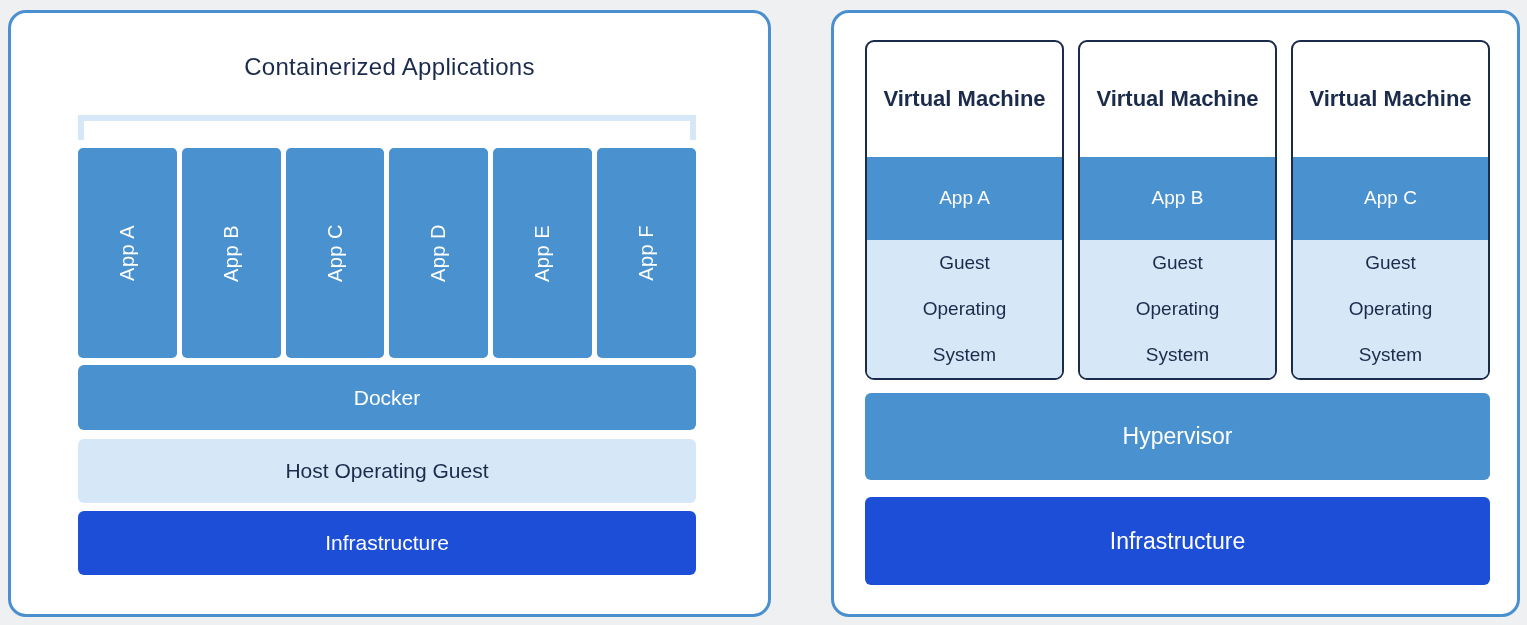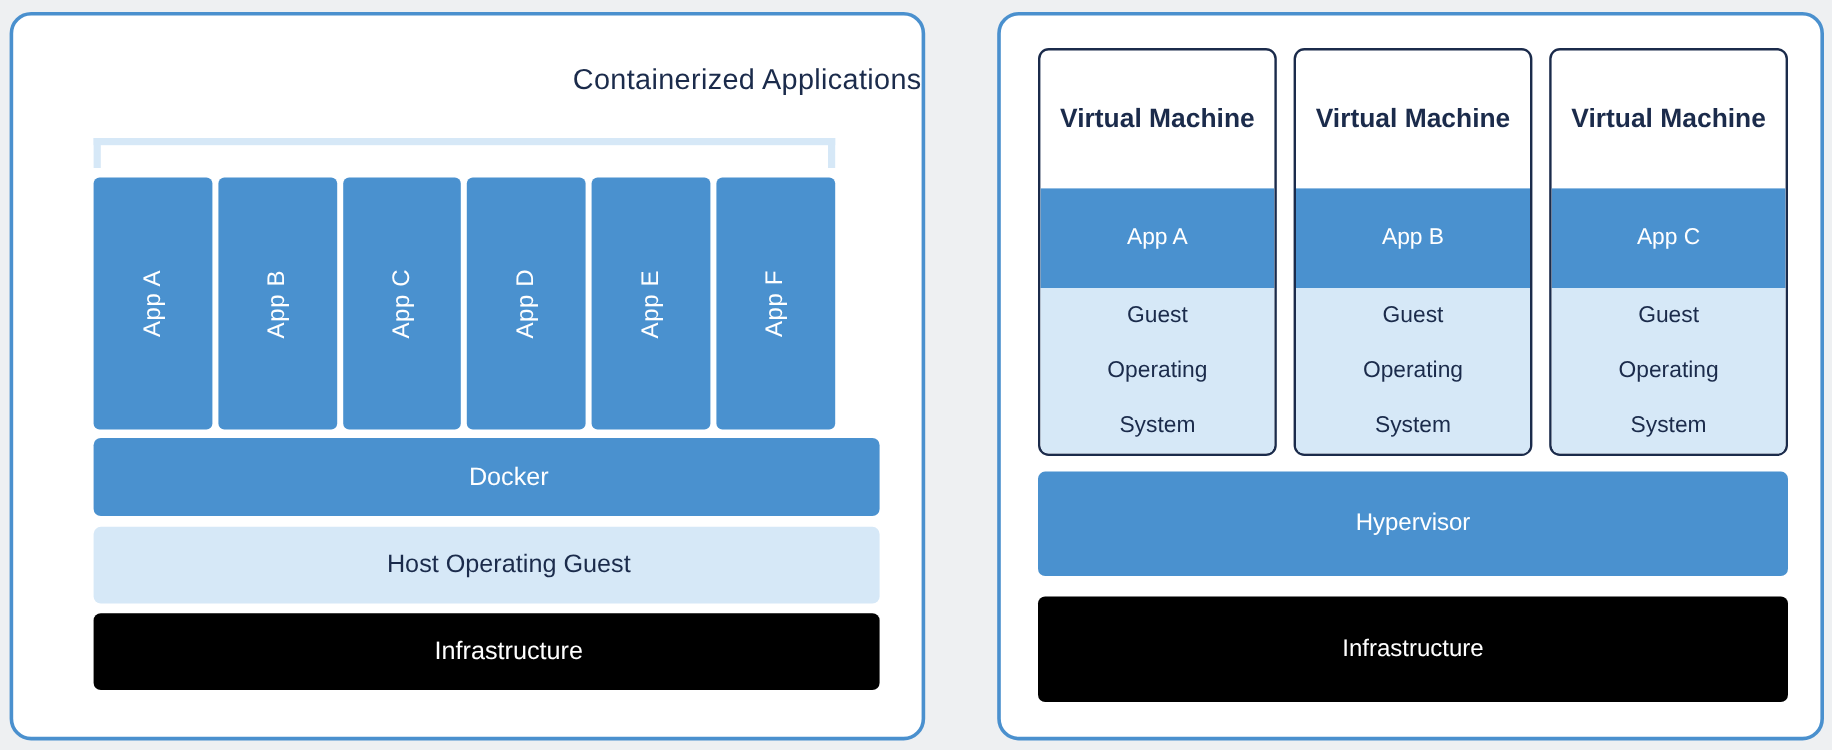--- a/index.html
+++ b/index.html
@@ -16,21 +16,21 @@
     border:3px solid #4A90CE;
     border-radius:18px;
     box-sizing:border-box;
   }
   #panel-left  { left:8px;   top:10px; width:763px; height:607px; }
   #panel-right { left:831px; top:10px; width:689px; height:607px; }
 
   
   .left-title {
     position:absolute; left:0; top:40px; width:100%;
-    text-align:right;
+    text-align:center;
     font-size:24px; font-weight:500; color:#1B2B4B;
     letter-spacing:0.3px;
   }
   .bracket {
     position:absolute; left:67px; top:102px;
     width:618px; height:25px;
     box-sizing:border-box;
     border:6px solid #D6E8F7;
     border-bottom:none;
   }
@@ -48,25 +48,24 @@
   .app-col span {
     writing-mode:vertical-rl;
     transform:rotate(180deg);
     color:#FFFFFF; font-size:20px; letter-spacing:0.5px;
   }
   .bar {
     position:absolute; left:67px; width:618px;
     border-radius:6px;
     display:flex; align-items:center; justify-content:center;
     font-size:21px;
-    padding-left:37px;
   }
   .bar-blue  { background:#4A91CF; color:#FFFFFF; }
   .bar-light { background:#D6E8F7; color:#1B2B4B; }
-  .bar-green { background:#000000; color:#FFFFFF; }
+  .bar-green { background:#1d4ed8; color:#FFFFFF; }
   #docker-layer  { top:352px; height:65px; }
   #hostos-layer  { top:426px; height:64px; }
   #infra-layer-left { top:498px; height:64px; }
 
   
   .vm-row {
     position:absolute; left:31px; top:27px;
     width:625px; height:340px;
     display:flex; gap:14px;
   }
@@ -94,21 +93,21 @@
     flex:1;
     background:#D6E8F7;
     display:flex; align-items:center; justify-content:center;
     color:#1B2B4B; font-size:19px; line-height:46px; text-align:center;
   }
   .vm-guest span { display:block; max-width:112px; }
   .bar-right {
     position:absolute; left:31px; width:625px;
     border-radius:6px;
     display:flex; align-items:center; justify-content:center;
-    font-size:20px;
+    font-size:23px;
   }
   #hypervisor-layer { top:380px; height:87px; }
   #infra-layer-right { top:484px; height:88px; }
 </style>
 </head>
 <body>
 
 <div class="panel" id="panel-left">
   <div class="left-title">Containerized Applications</div>
 

